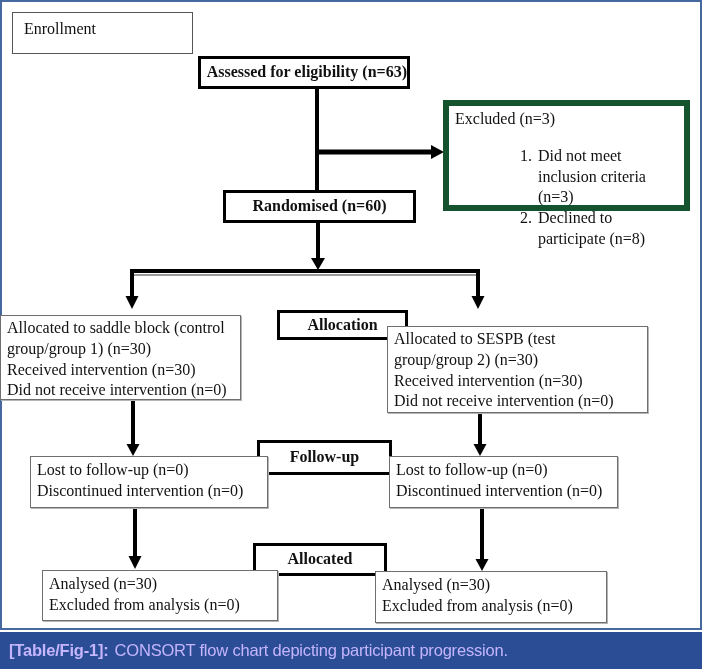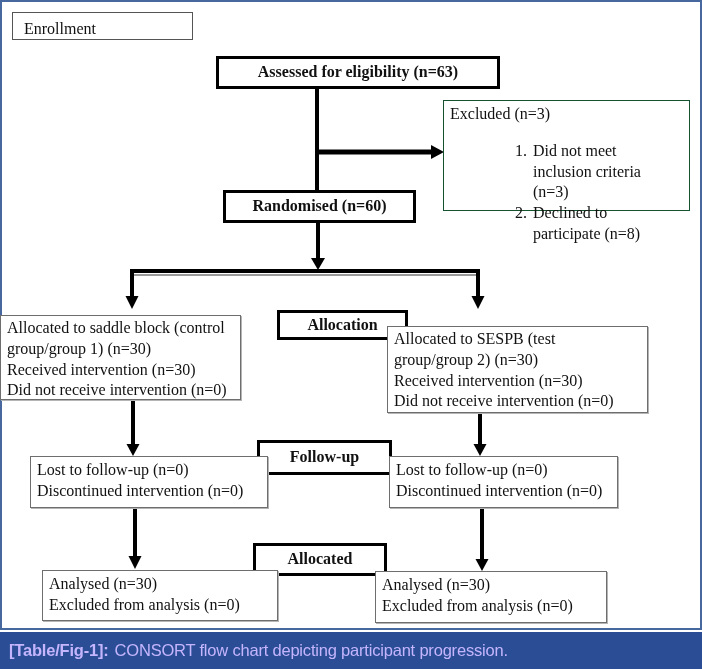--- a/index.html
+++ b/index.html
@@ -6,24 +6,24 @@
   #fig{position:relative;width:702px;height:669px;background:#fff;overflow:hidden;
        font-family:"Liberation Serif", serif;color:#111;}
   .frame{position:absolute;left:0;top:0;width:698px;height:626px;border:2px solid #46689e;background:#fff;}
   svg.arrows{position:absolute;left:0;top:0;width:702px;height:669px;}
   .box{position:absolute;background:#fff;font-size:16px;line-height:1.3;box-sizing:border-box;}
   .thin{border:1px solid #6e6e6e;box-shadow:1px 1px 0 #b5b5b5;}
   .thick{border:3px solid #000;display:flex;align-items:center;justify-content:center;
          font-weight:bold;text-align:center;}
   .pad{padding:2px 6px;}
   
-  .enrollment{left:12px;top:12px;width:181px;height:28px;border:1px solid #555;
+  .enrollment{left:12px;top:12px;width:181px;height:42px;border:1px solid #555;
               padding:6px 0 0 11px;box-shadow:none;}
-  .assessed{left:216px;top:56px;width:284px;height:33px;}
-  .excluded{left:443px;top:100px;width:247px;height:111px;border:1px solid #14532d;padding:3px 6px;}
+  .assessed{left:198px;top:56px;width:212px;height:33px;justify-content:flex-end;}
+  .excluded{left:443px;top:100px;width:247px;height:111px;border:6px solid #14532d;padding:3px 6px;}
   .excluded ol{margin:16px;padding:0 0 0 65px;font-family:Liberation Serif, serif;}
   .excluded li{padding-left:2px;}
   .randomised{left:223px;top:190px;width:193px;height:33px;}
   .stage-alloc{left:258px;top:310px;width:131px;height:30px;margin-left:19px;}
   .alloc-left{left:0;top:315px;width:241px;height:85px;}
   .alloc-right{left:387px;top:326px;width:261px;height:87px;}
   .stage-follow{left:257px;top:440px;width:135px;height:35px;}
   .follow-left{left:30px;top:456px;width:238px;height:52px;padding-top:3px;}
   .follow-right{left:389px;top:456px;width:229px;height:52px;padding-top:3px;}
   .stage-analysis{left:253px;top:543px;width:134px;height:33px;}

